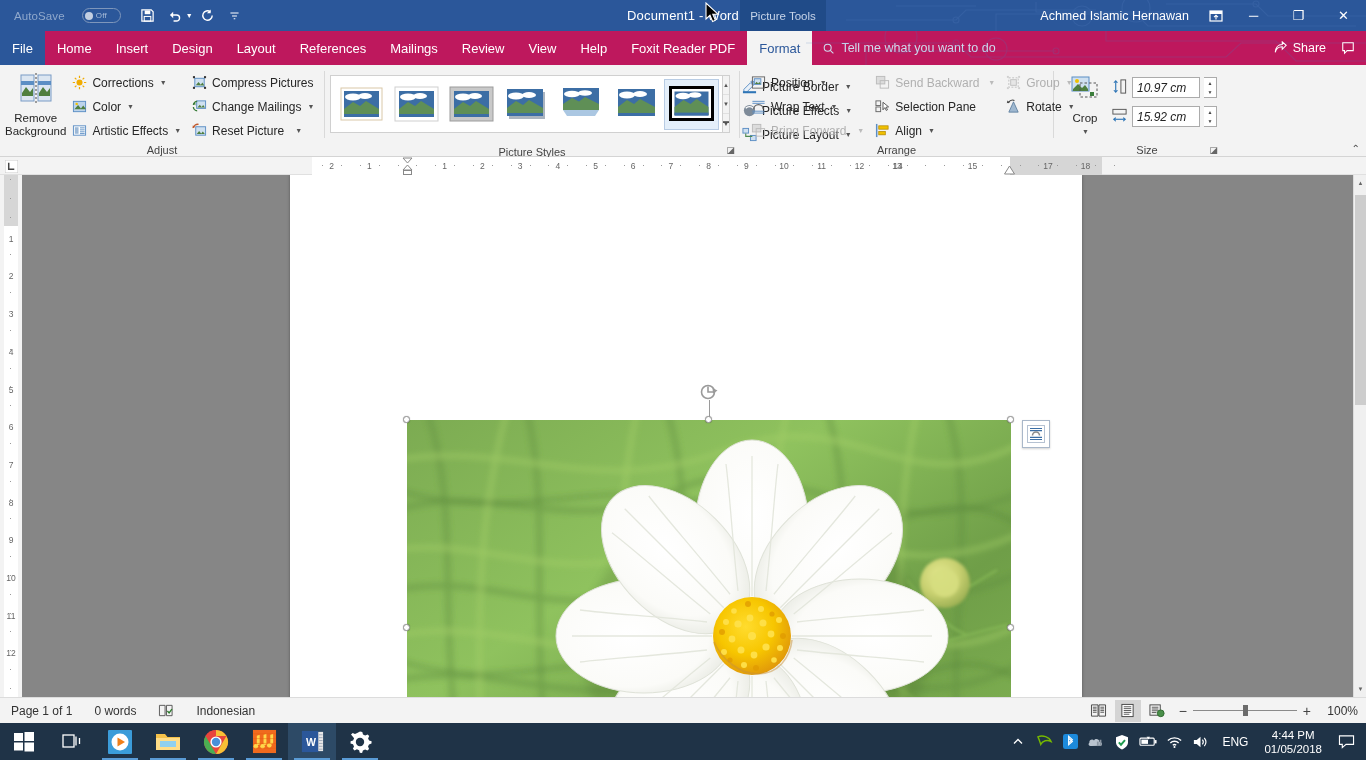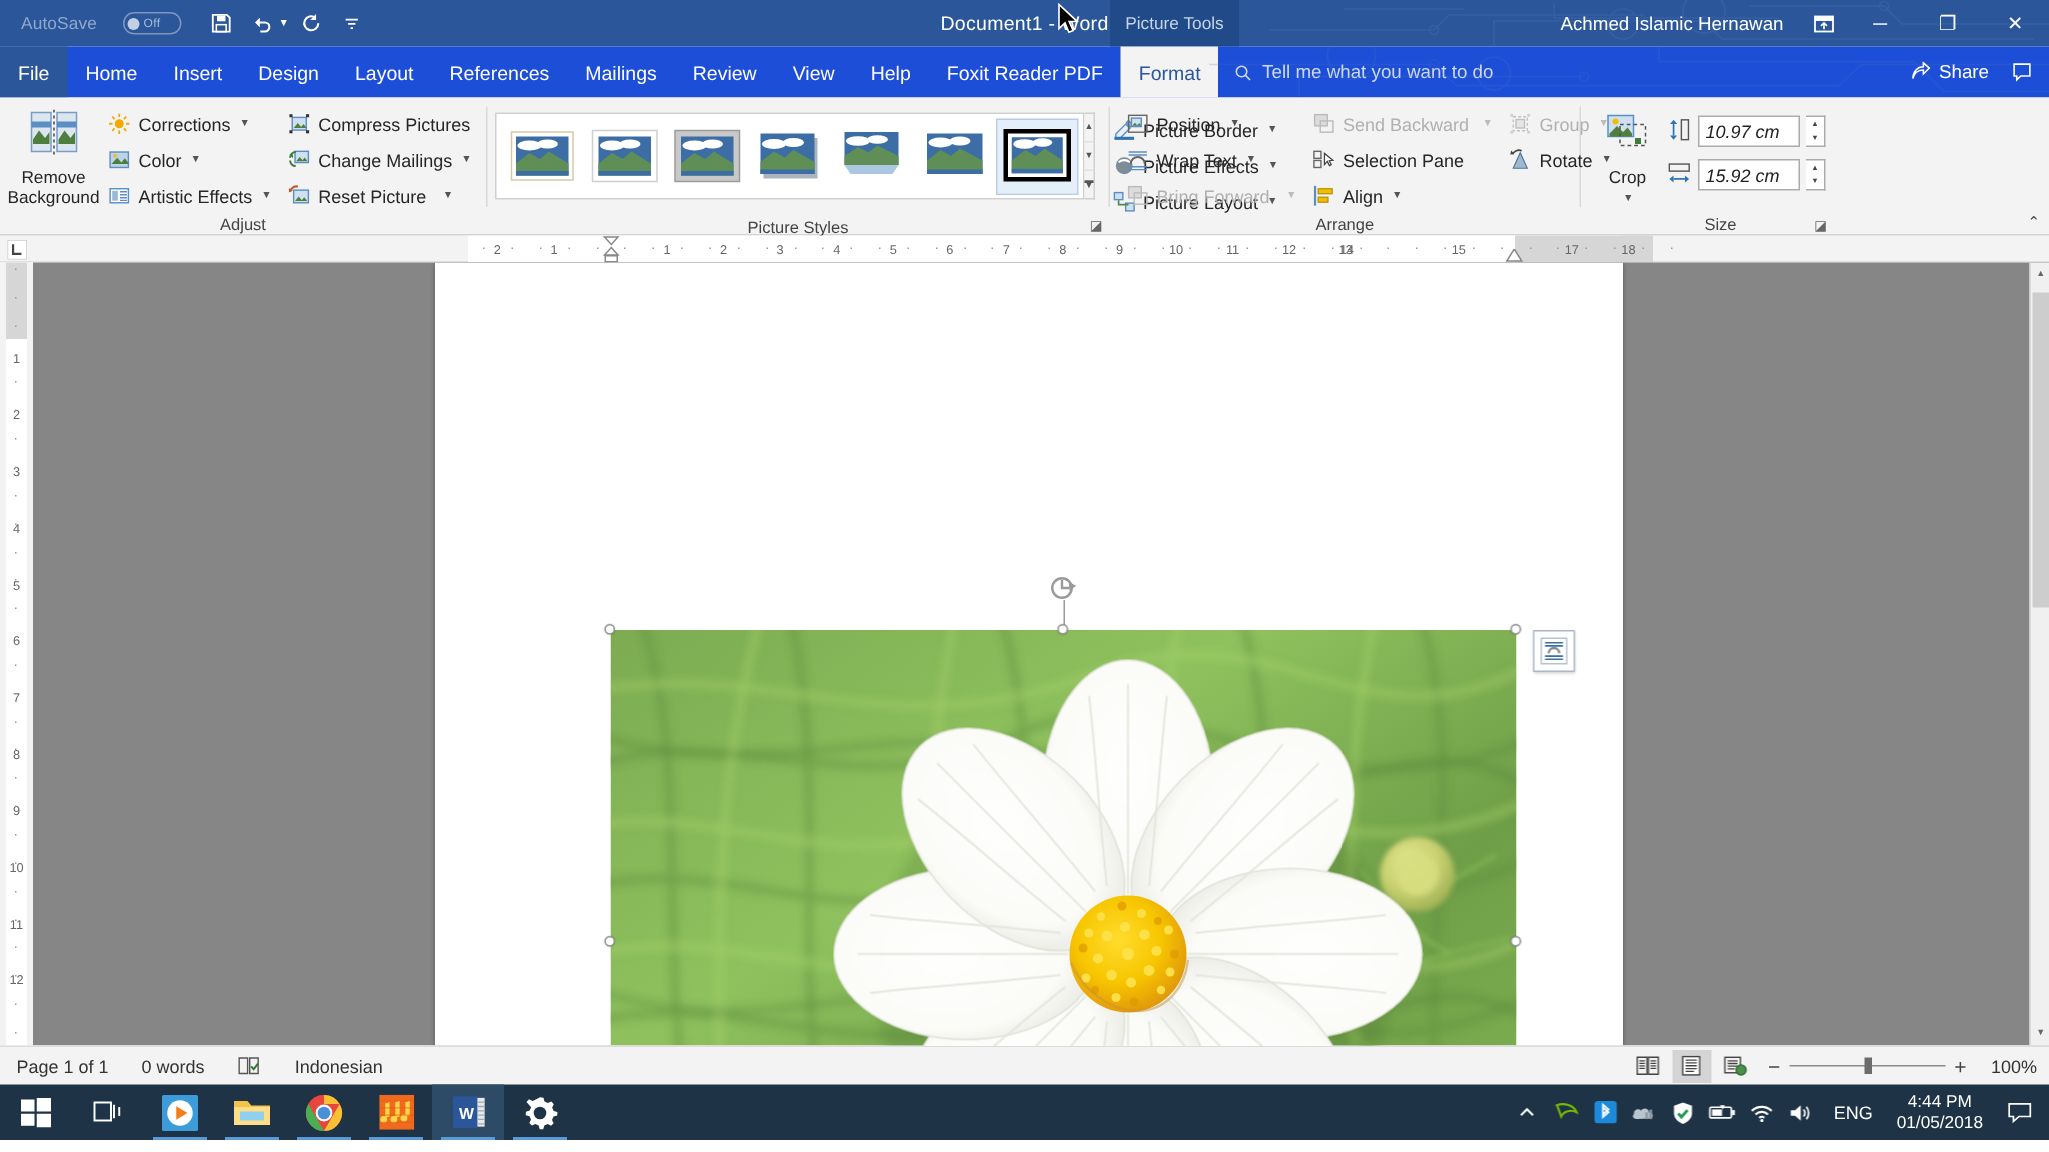--- a/index.html
+++ b/index.html
@@ -52,21 +52,21 @@
     color: #fff;
   }
   .win-btn {
     width: 45px; height: 31px; display: flex; align-items: center; justify-content: center;
     color: #fff; font-size: 13px;
   }
   .tb-deco { position: absolute; right: 0; top: 0; width: 530px; height: 31px; overflow: hidden; opacity: .30; }
 
   
   .tabbar {
-    height: 34px; background: #1d4ed8; display: flex; align-items: flex-end; position: relative;
+    height: 34px; background: #be185d; display: flex; align-items: flex-end; position: relative;
   }
   .tab {
     height: 34px; padding: 0 12px; display: flex; align-items: center;
     color: #fff; font-size: 13px; white-space: nowrap;
   }
   .tab.file { background: #2b579a; }
   .tab.active { background: #f3f3f3; color: #2b579a; }
   .tellme {
     display: flex; align-items: center; gap: 6px; margin-left: 10px;
     color: #cfdcef; font-size: 12.5px; height: 34px;

